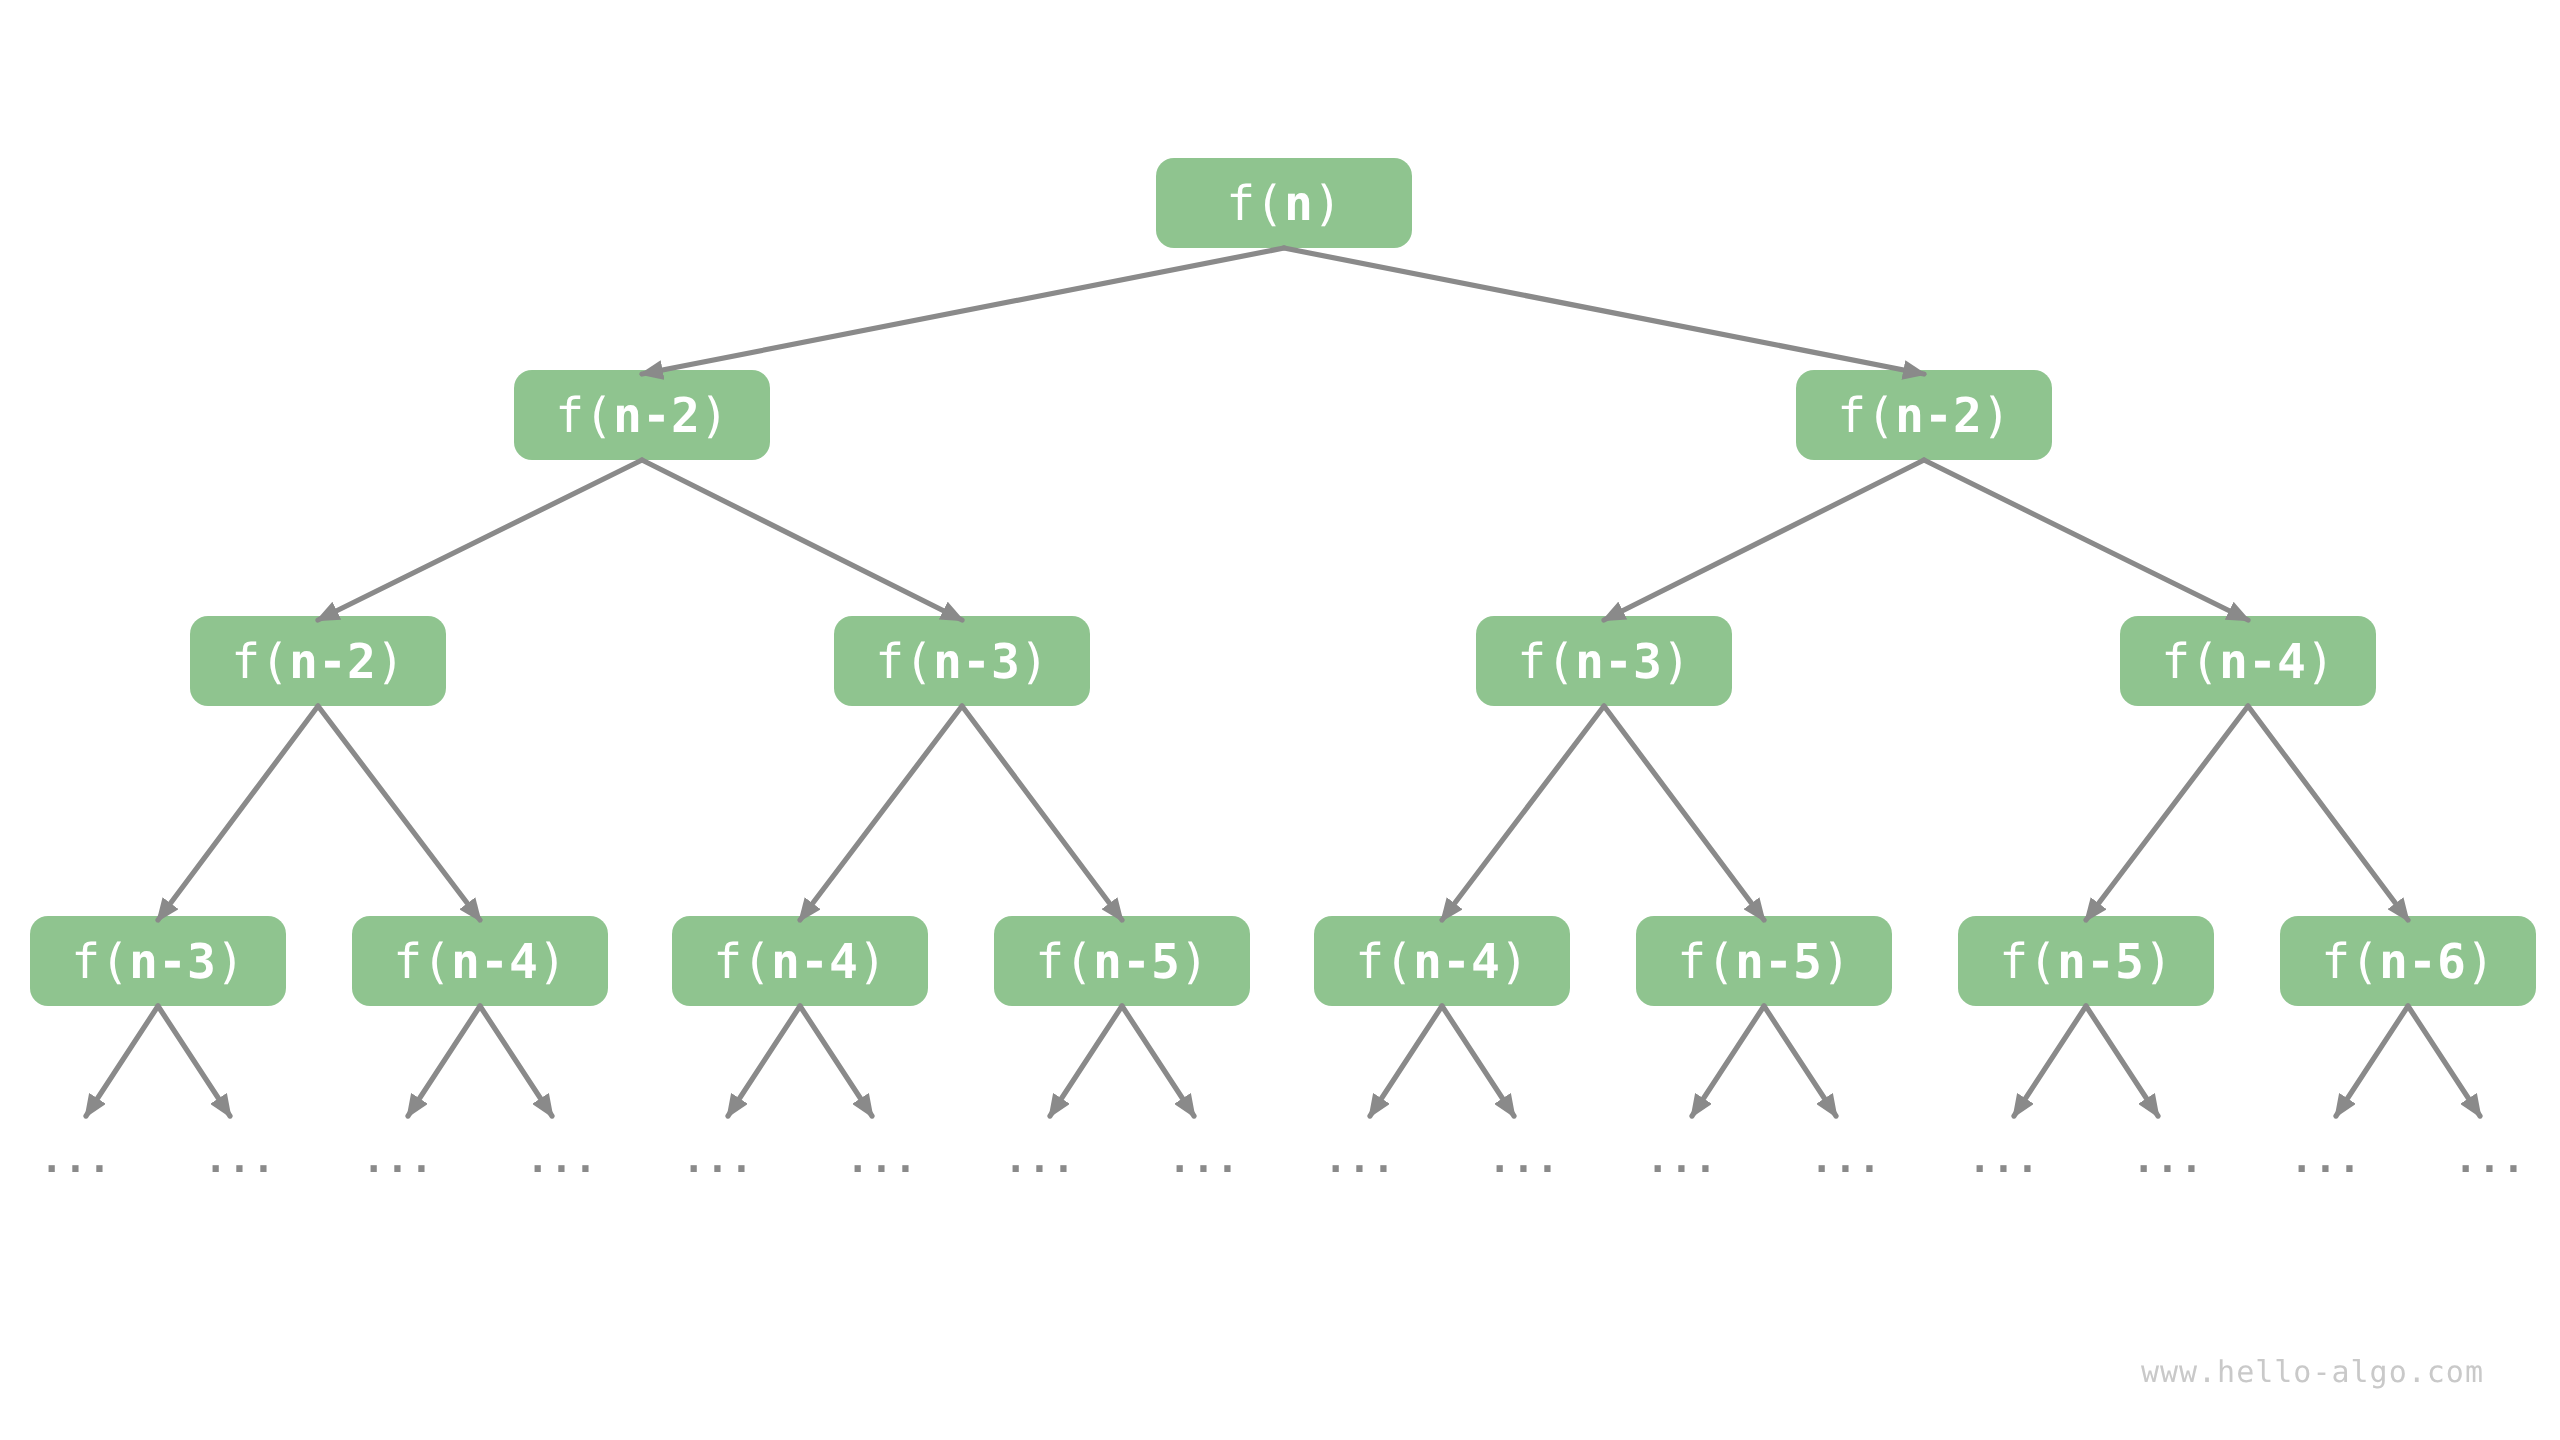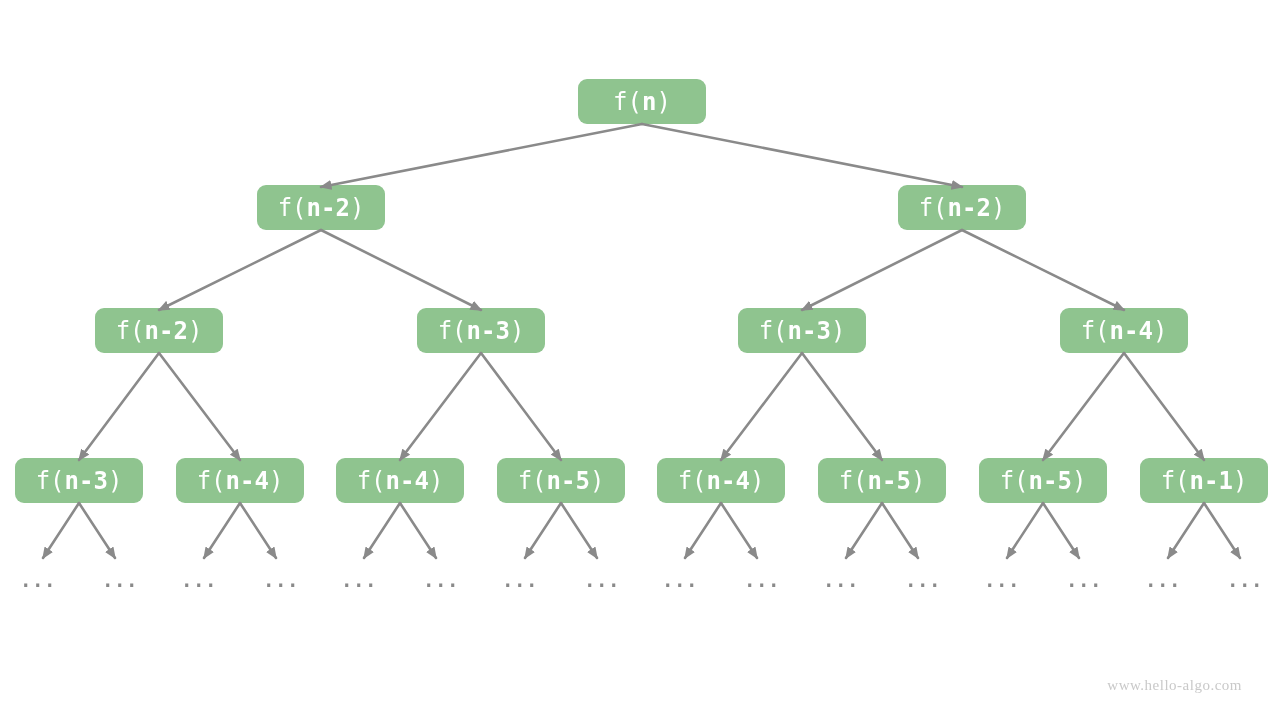--- a/index.html
+++ b/index.html
@@ -54,21 +54,20 @@
   }
   #arrowhead-path{fill:var(--edge,#8a8a8a);}
   .watermark{
     position:absolute;
     right:38px;
     top:677px;
     font-size:15px;
     color:var(--watermark,#c9c9c9);
     letter-spacing:0.5px;
     z-index:1;
-    font-family:Liberation Serif, serif;
   }
 </style>
 </head>
 <body>
 
 <div id="stage">
 
   <svg id="edges" viewBox="0 0 1280 720" xmlns="http://www.w3.org/2000/svg">
     <defs>
       <marker id="ah" viewBox="0 0 12 10" refX="10.5" refY="5" markerWidth="12" markerHeight="10" markerUnits="userSpaceOnUse" orient="auto">
@@ -131,14 +130,14 @@
     <div class="node" style="left: 417px; top: 308px; width: 128px; height: 45px;"><span class="pre">f(</span><b>n-3</b><span class="post">)</span></div>
     <div class="node" style="left: 738px; top: 308px; width: 128px; height: 45px;"><span class="pre">f(</span><b>n-3</b><span class="post">)</span></div>
     <div class="node" style="left: 1060px; top: 308px; width: 128px; height: 45px;"><span class="pre">f(</span><b>n-4</b><span class="post">)</span></div>
     <div class="node" style="left: 15px; top: 458px; width: 128px; height: 45px;"><span class="pre">f(</span><b>n-3</b><span class="post">)</span></div>
     <div class="node" style="left: 176px; top: 458px; width: 128px; height: 45px;"><span class="pre">f(</span><b>n-4</b><span class="post">)</span></div>
     <div class="node" style="left: 336px; top: 458px; width: 128px; height: 45px;"><span class="pre">f(</span><b>n-4</b><span class="post">)</span></div>
     <div class="node" style="left: 497px; top: 458px; width: 128px; height: 45px;"><span class="pre">f(</span><b>n-5</b><span class="post">)</span></div>
     <div class="node" style="left: 657px; top: 458px; width: 128px; height: 45px;"><span class="pre">f(</span><b>n-4</b><span class="post">)</span></div>
     <div class="node" style="left: 818px; top: 458px; width: 128px; height: 45px;"><span class="pre">f(</span><b>n-5</b><span class="post">)</span></div>
     <div class="node" style="left: 979px; top: 458px; width: 128px; height: 45px;"><span class="pre">f(</span><b>n-5</b><span class="post">)</span></div>
-    <div class="node" style="left: 1140px; top: 458px; width: 128px; height: 45px;"><span class="pre">f(</span><b>n-1</b><span class="post">)</span></div>
+    <div class="node" style="left: 1140px; top: 458px; width: 128px; height: 45px;"><span class="pre">f(</span><b>n-6</b><span class="post">)</span></div>
   </div>
 
 </body></html>

